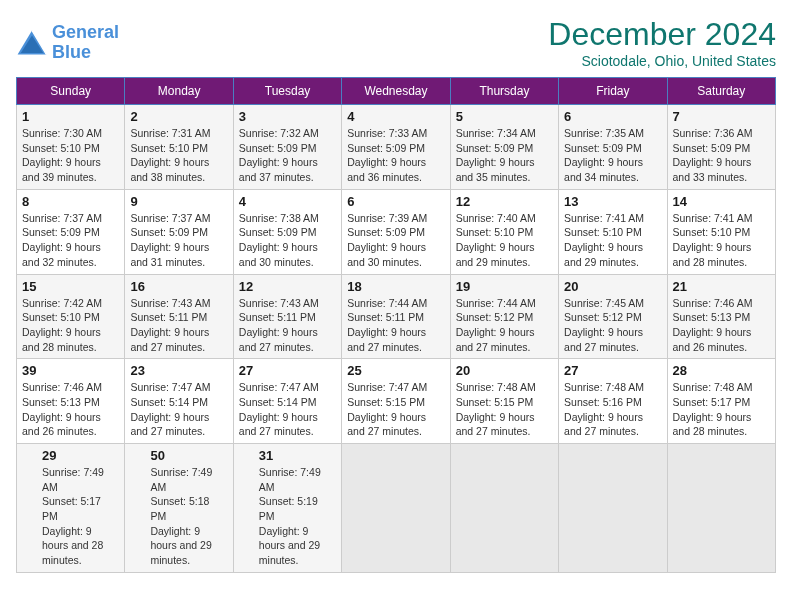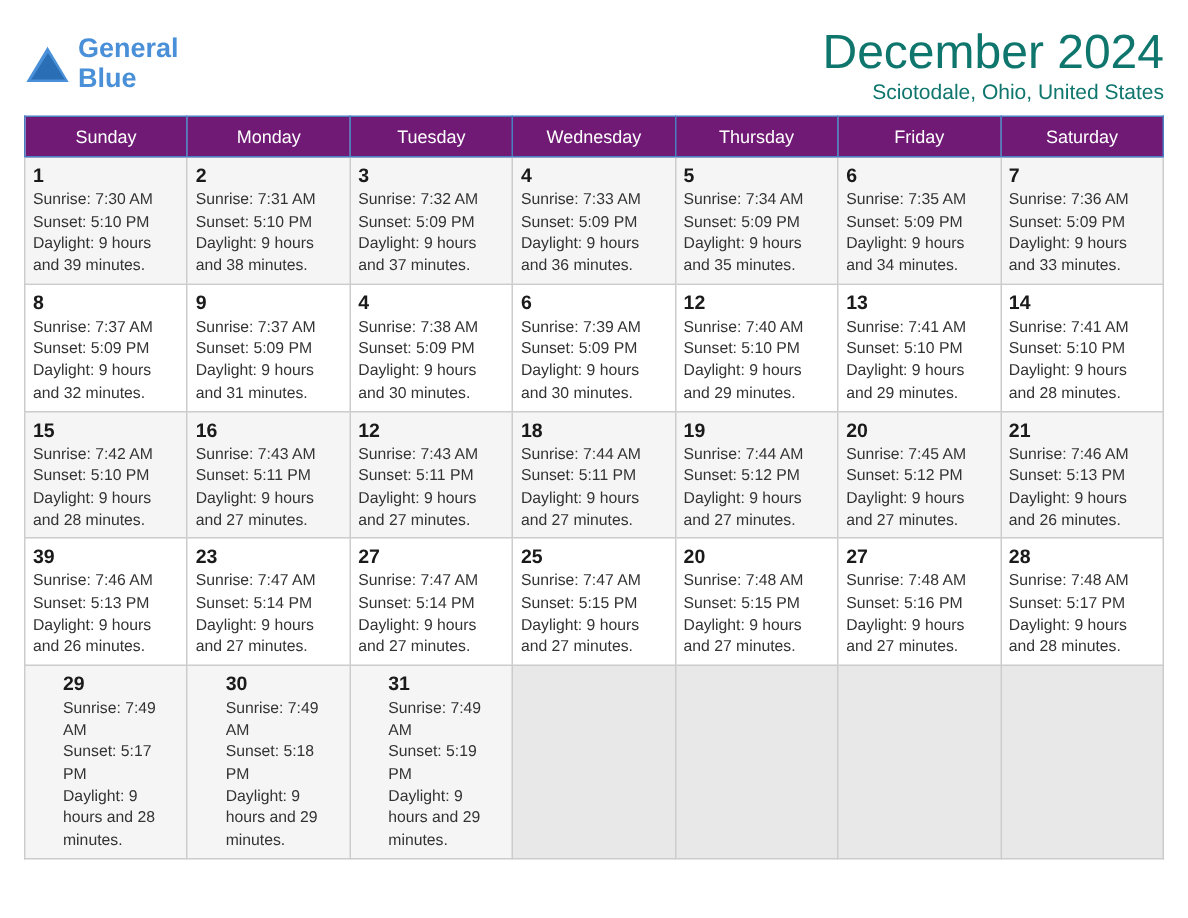--- a/index.html
+++ b/index.html
@@ -247,21 +247,21 @@
           <span class="day-num">28</span>
           <div class="day-info">Sunrise: 7:48 AM<br>Sunset: 5:17 PM<br>Daylight: 9 hours and 28 minutes.</div>
         </td>
       </tr>
       <tr class="last-row">
         <td>
           <span class="day-num">29</span>
           <div class="day-info">Sunrise: 7:49 AM<br>Sunset: 5:17 PM<br>Daylight: 9 hours and 28 minutes.</div>
         </td>
         <td>
-          <span class="day-num">30</span>
+          <span class="day-num">50</span>
           <div class="day-info">Sunrise: 7:49 AM<br>Sunset: 5:18 PM<br>Daylight: 9 hours and 29 minutes.</div>
         </td>
         <td>
           <span class="day-num">31</span>
           <div class="day-info">Sunrise: 7:49 AM<br>Sunset: 5:19 PM<br>Daylight: 9 hours and 29 minutes.</div>
         </td>
         <td class="empty-cell"></td>
         <td class="empty-cell"></td>
         <td class="empty-cell"></td>
         <td class="empty-cell"></td>

